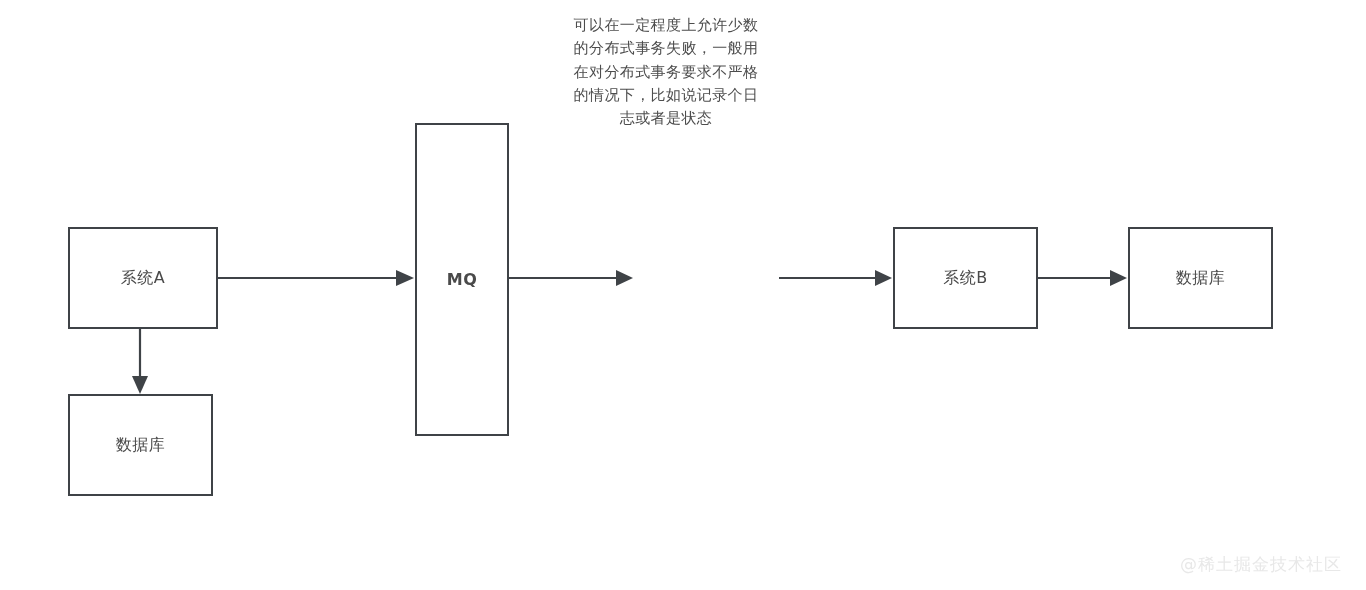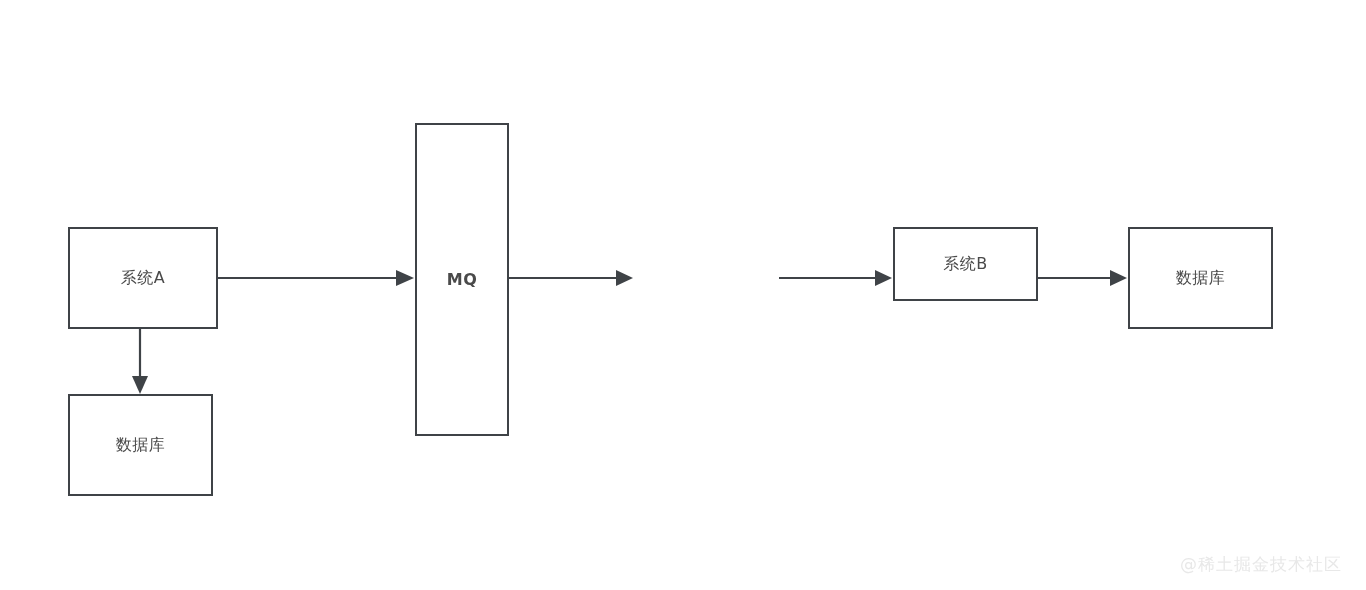--- a/index.html
+++ b/index.html
@@ -27,21 +27,21 @@
     color: #4a4a4a;
     font-size: 16px;
     line-height: 1.45;
     letter-spacing: 0.5px;
     white-space: pre-line;
   }
   .node-sys-a   { left: 68px;   top: 227px; width: 150px; height: 102px; }
   .node-db-a    { left: 68px;   top: 394px; width: 145px; height: 102px; }
   .node-mq      { left: 415px;  top: 123px; width: 94px;  height: 313px; font-weight: bold; }
   .node-notify  { left: 634px;  top: 227px; width: 145px; height: 102px; }
-  .node-sys-b   { left: 893px;  top: 227px; width: 145px; height: 74px; }
+  .node-sys-b   { left: 893px;  top: 227px; width: 145px; height: 102px; }
   .node-db-b    { left: 1128px; top: 227px; width: 145px; height: 102px; }
 
   .edge-svg {
     position: absolute;
     left: 0;
     top: 0;
     width: 1366px;
     height: 590px;
     pointer-events: none;
   }
@@ -106,16 +106,21 @@
       <polygon class="edge-head" points="1110,270 1127,278 1110,286"></polygon>
     </g>
   </svg>
 
   <div class="node node-sys-a">系统A</div>
   <div class="node node-db-a">数据库</div>
   <div class="node node-mq">MQ</div>
   <div class="node node-sys-b">系统B</div>
   <div class="node node-db-b">数据库</div>
 
+  <div class="annotation">可以在一定程度上允许少数
+的分布式事务失败，一般用
+在对分布式事务要求不严格
+的情况下，比如说记录个日
+志或者是状态</div>
 
   <div class="watermark">@稀土掘金技术社区</div>
 
 </div>
 
 </body></html>

